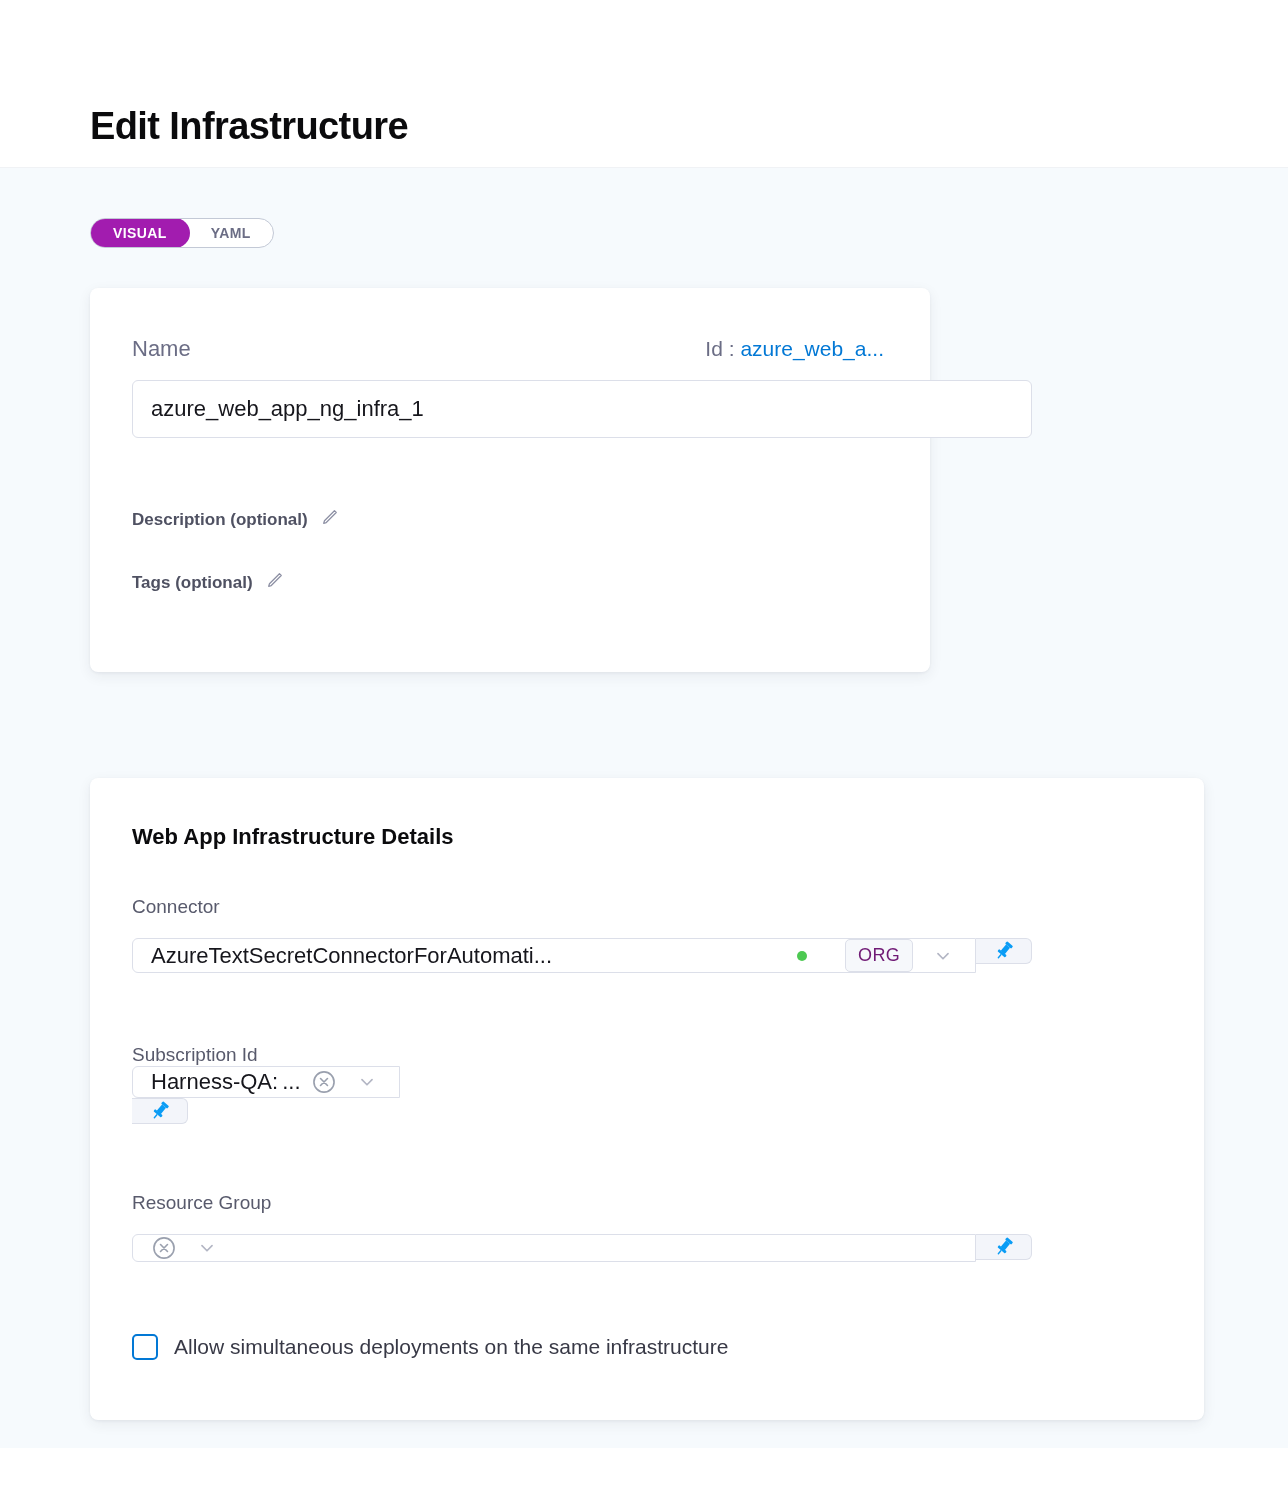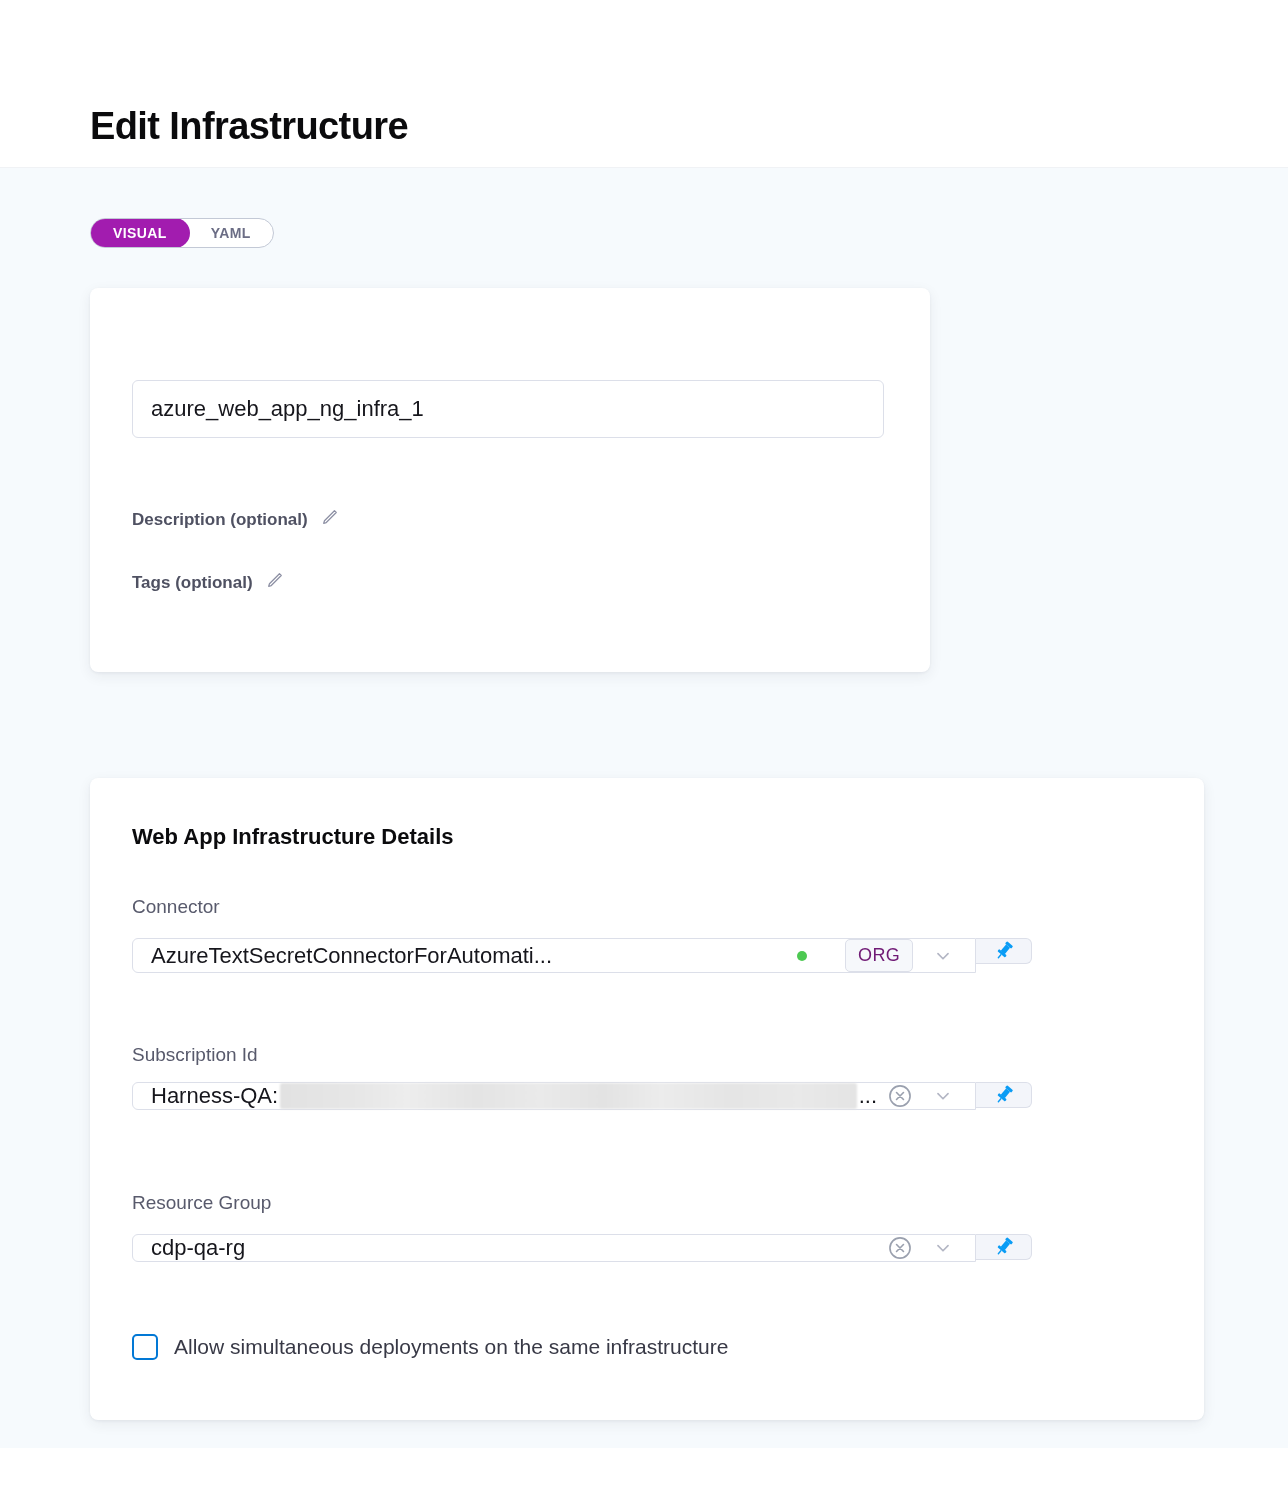--- a/index.html
+++ b/index.html
@@ -128,21 +128,21 @@
     white-space: nowrap;
   }
   .id-value {
     color: #0278d5;
     cursor: pointer;
   }
   .text-input {
     position: absolute;
     left: 42px;
     top: 92px;
-    width: 752px;
+    width: 900px;
     height: 58px;
     border: 1px solid #dcdfe9;
     border-radius: 6px;
     background: #ffffff;
     display: flex;
     align-items: center;
     padding: 0 18px;
     font-size: 22px;
     color: #16161c;
   }
@@ -183,21 +183,21 @@
 
   .select-group {
     position: absolute;
     left: 42px;
     display: flex;
     align-items: flex-start;
     width: 900px;
     height: 58px;
   }
   #grp-connector { top: 160px; }
-  #grp-subscription { top: 304px; }
+  #grp-subscription { top: 288px; flex-direction: column; }
   #grp-resourcegroup { top: 456px; }
 
   .select-box {
     flex: 1 1 auto;
     border: 1px solid #dcdfe9;
     border-radius: 6px 0 0 6px;
     background: #ffffff;
     display: flex;
     align-items: center;
     padding: 0 12px 0 18px;
@@ -306,20 +306,26 @@
   <div class="body-area"></div>
   <div class="footer-strip"></div>
 
   <div class="toggle">
     <div class="toggle-opt active">VISUAL</div>
     <div class="toggle-opt">YAML</div>
   </div>
 
   <div class="card" id="card-name">
 
+    <div class="name-row">
+      <div class="label-name">Name</div>
+      <div class="id-wrap">
+        <span>Id : </span><span class="id-value">azure_web_a...</span>
+      </div>
+    </div>
 
     <div class="text-input">
       <span>azure_web_app_ng_infra_1</span>
     </div>
 
     <div class="opt-row" id="row-description">
       <span>Description (optional)</span>
       <span class="pencil-icon">
         <svg width="19" height="19" viewBox="0 0 20 20" fill="none">
           <path d="M15.2 2.9l1.9 1.9L6.6 15.3l-2.7.8.8-2.7L15.2 2.9z" stroke="#8c8fa3" stroke-width="1.3" stroke-linejoin="round" fill="none"></path>
@@ -393,21 +399,20 @@
             <rect x="7" y="13.6" width="10" height="2.8" rx="1"></rect>
             <rect x="11.3" y="16.2" width="1.4" height="5.3" rx="0.7"></rect>
           </g>
         </svg>
       </div>
     </div>
 
     <div class="field-label" id="lbl-resourcegroup">Resource Group</div>
     <div class="select-group" id="grp-resourcegroup">
       <div class="select-box">
-        <span class="select-text">cdp-qa-rg</span>
         <span class="icon-btn">
           <svg class="clear-icon" viewBox="0 0 24 24" fill="none">
             <circle cx="12" cy="12" r="9.3" stroke="#9aa0ae" stroke-width="1.5"></circle>
             <path d="M8.8 8.8l6.4 6.4M15.2 8.8l-6.4 6.4" stroke="#9aa0ae" stroke-width="1.5" stroke-linecap="round"></path>
           </svg>
         </span>
         <span class="icon-btn chev-wrap">
           <svg width="22" height="22" viewBox="0 0 24 24" fill="none">
             <path d="M6.5 9.5L12 15l5.5-5.5" stroke="#b3b6c4" stroke-width="1.8" stroke-linecap="round" stroke-linejoin="round"></path>
           </svg>

